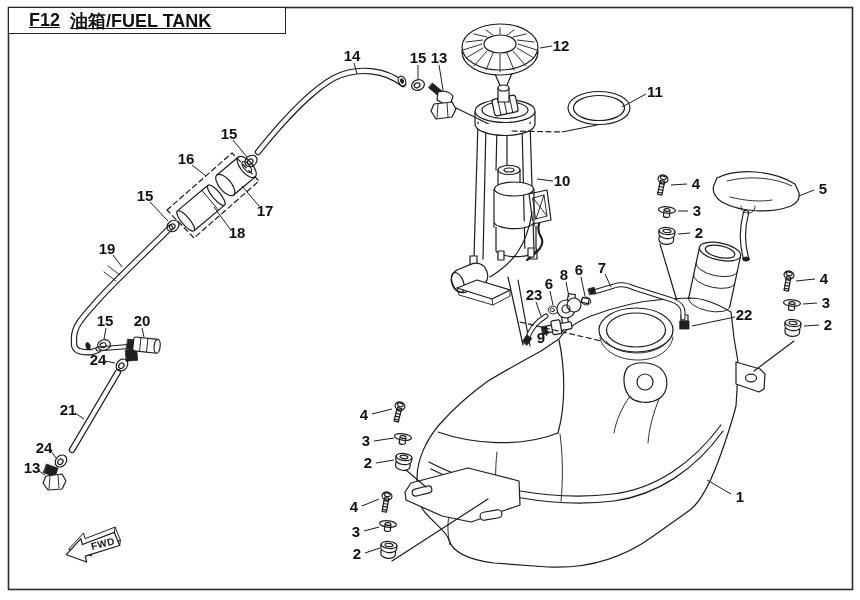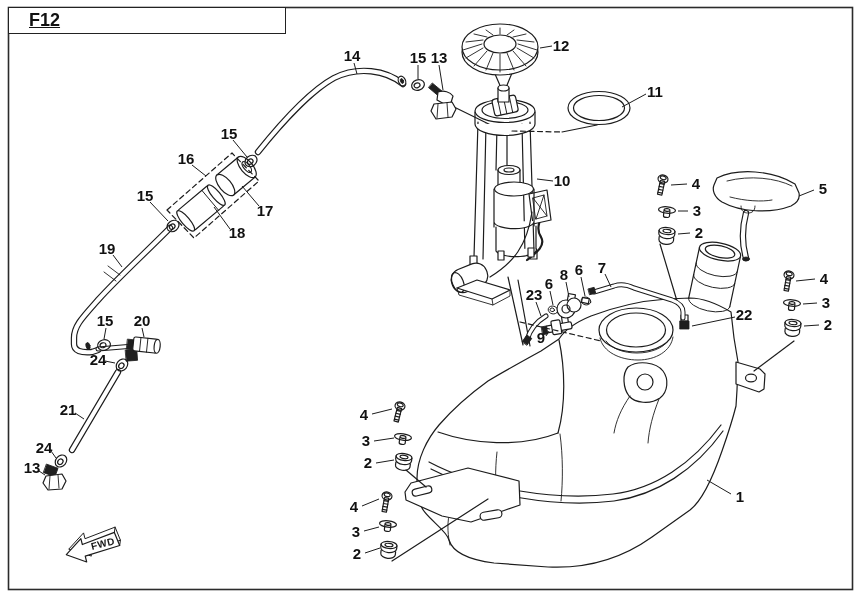--- a/index.html
+++ b/index.html
@@ -25,20 +25,21 @@
              font-weight:bold;font-size:18px;color:#111;white-space:nowrap;z-index:5;text-decoration:underline;}
   .title-box .code{margin-right:10px;}
 </style>
 </head>
 <body>
 
 <div class="stage">
 
   <div class="title-box">
     <span class="code">F12</span>
+    <span>油箱/FUEL TANK</span>
   </div>
 
   <svg width="860" height="600" viewBox="0 0 860 600">
 
     <rect x="8.5" y="7.5" width="844" height="582" fill="none" stroke="#2b2b2b" stroke-width="1.6"></rect>
 
     <defs>
       <g id="clampShape">
         <ellipse cx="0" cy="0" rx="6.5" ry="5.2" class="wf"></ellipse>
         <ellipse cx="-1" cy="0" rx="3" ry="2.4"></ellipse>

